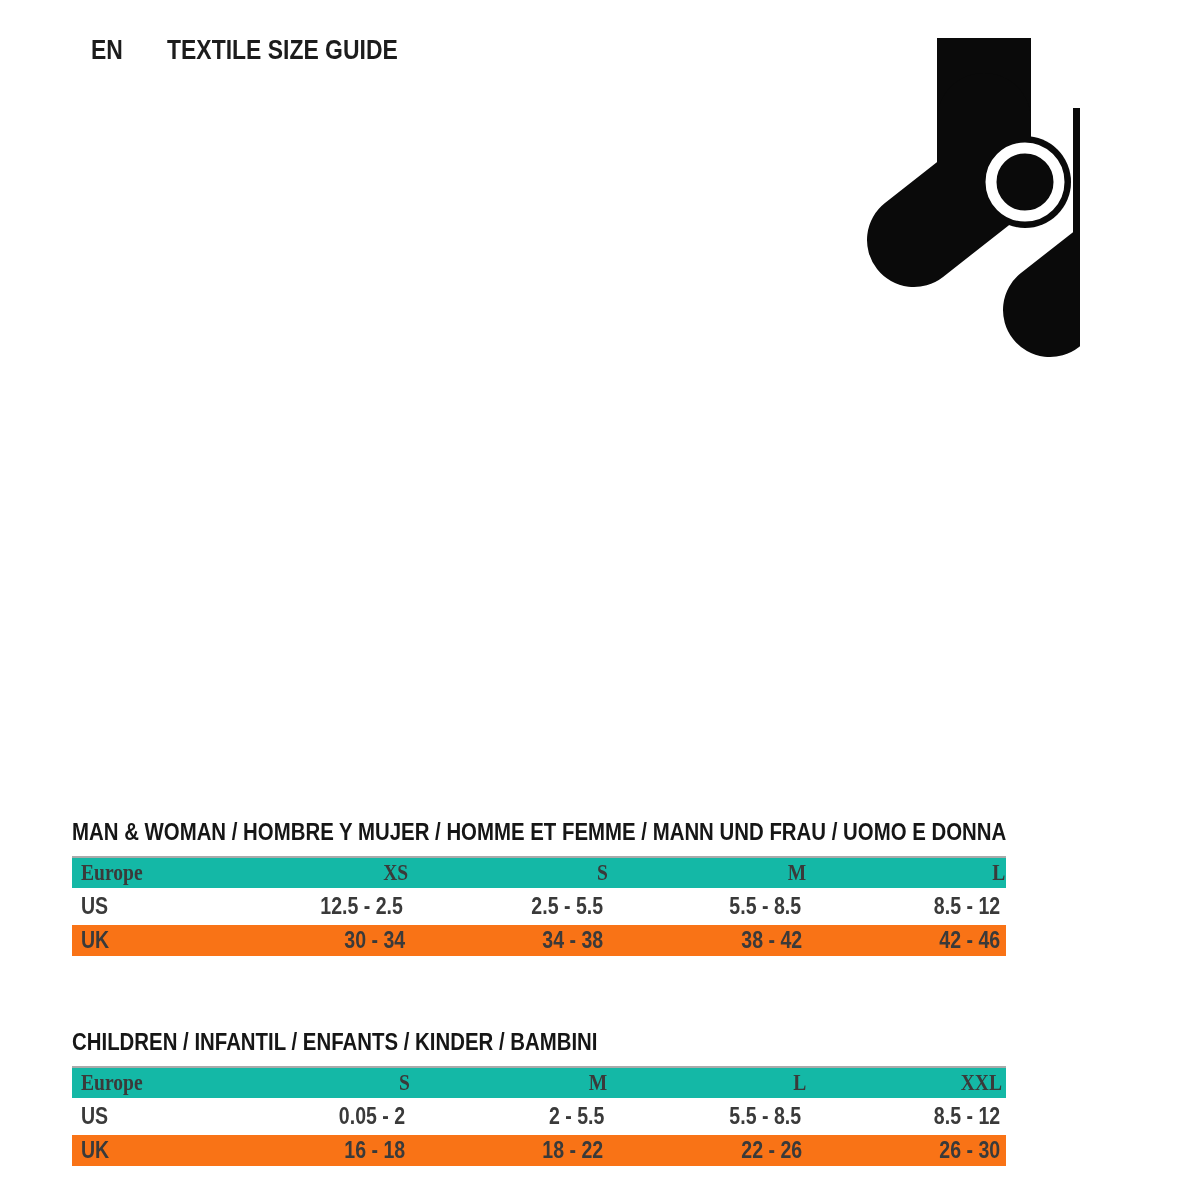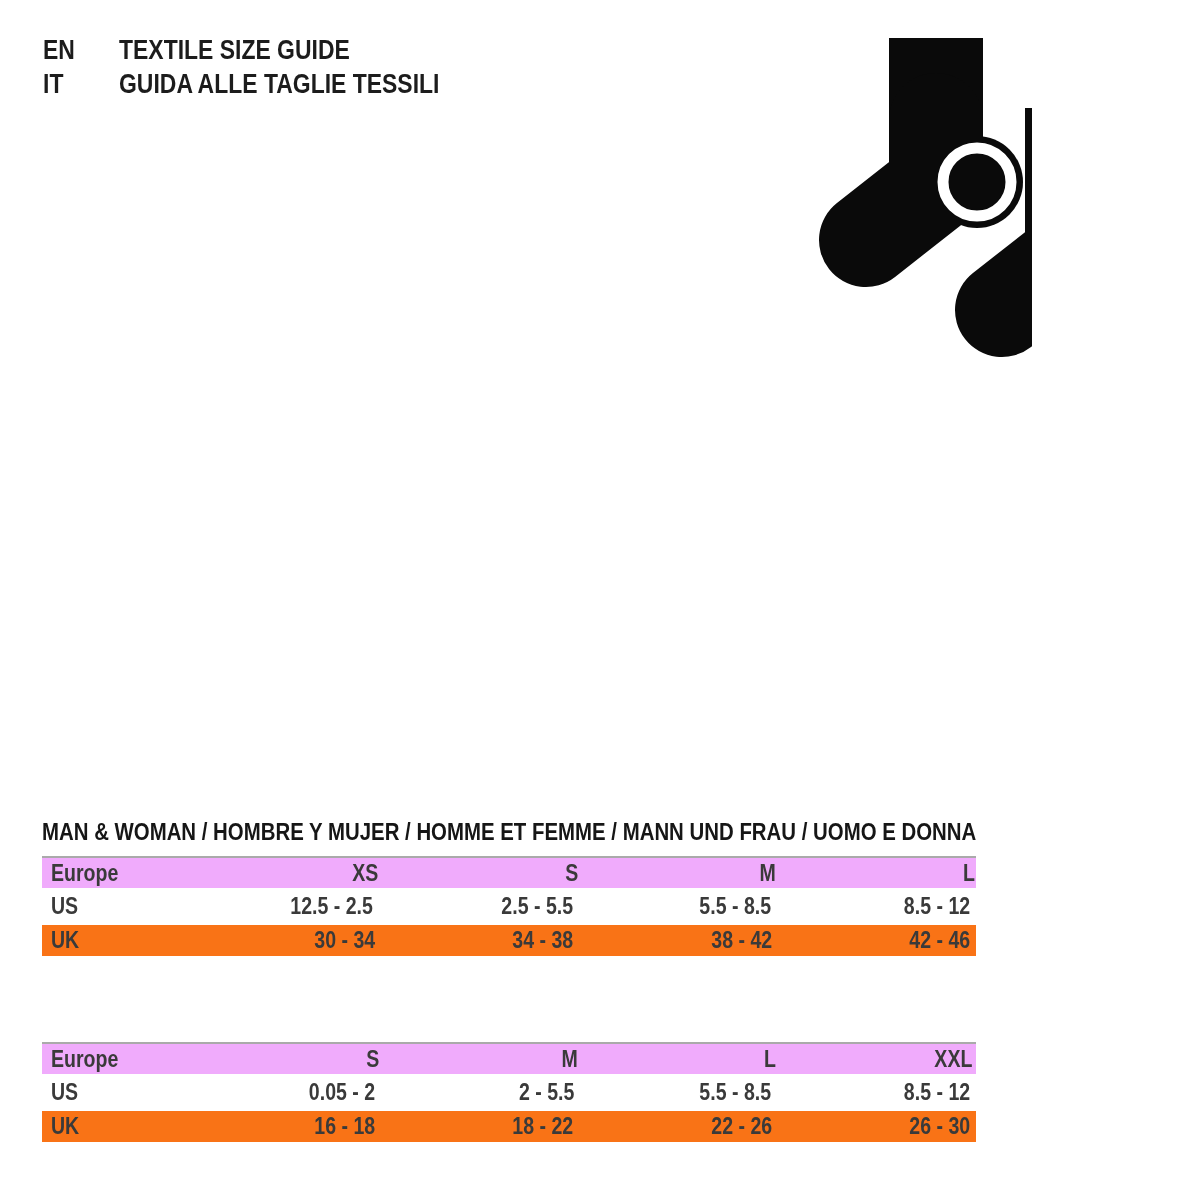--- a/index.html
+++ b/index.html
@@ -3,20 +3,21 @@
 <meta charset="utf-8">
 <style>
   html,body{margin:0;padding:0;background:#ffffff;}
   .canvas{
     position:relative;
     width:1032px;height:1200px;
     background:#ffffff;
     overflow:hidden;
     font-family:"Liberation Sans", sans-serif;
     color:#2e2e2e;
+    margin-left:48px;
     -webkit-font-smoothing:antialiased;
   }
   
   .cond{display:inline-block;transform:scaleX(.85);transform-origin:0 50%;white-space:nowrap;}
   .cond-c{display:inline-block;transform:scaleX(.85);transform-origin:50% 50%;white-space:nowrap;}
 
   
   .lang-block{position:absolute;left:43px;top:33px;}
   .lang-row{height:34px;line-height:34px;font-weight:700;font-size:27px;color:#1c1c1c;}
   .lang-code{display:inline-block;width:76px;vertical-align:top;}
@@ -24,47 +25,44 @@
   
   .category-line{
     position:absolute;left:43px;top:222px;
     font-size:28px;font-weight:700;line-height:34px;color:#1c1c1c;
   }
 
   
   .socks-svg{position:absolute;left:800px;top:20px;}
 
   
-  .size-table{position:absolute;left:42px;width:934px;}
+  .size-table{position:absolute;left:24px;width:934px;}
   .table-man{top:820px;}
   .table-children{top:1030px;}
   .table-title{font-size:24px;font-weight:700;line-height:24px;color:#161616;}
   .trow{
     display:grid;
     grid-template-columns:140px 1fr 1fr 1fr 1fr;
     align-items:center;
     font-size:23px;font-weight:700;color:#3a3a3a;
   }
-  .thead{margin-top:12px;height:32px;background:#f0abfc;border-top:2px solid #aaaaaa;box-sizing:border-box;}
+  .thead{margin-top:12px;height:32px;background:#14b8a6;border-top:2px solid #aaaaaa;box-sizing:border-box;font-family:Liberation Serif, serif;}
   .tr-data{margin-top:3px;height:31px;}
   .tr-alt{background:#f97316;}
   .cell-label{padding-left:9px;text-align:left;}
   .cell-val{text-align:right;}
 </style>
 </head>
 <body>
 
 <div class="canvas">
 
   <div class="lang-block">
     <div class="lang-row">
       <span class="lang-code"><span class="cond">EN</span></span><span class="cond">TEXTILE SIZE GUIDE</span>
-    </div>
-    <div class="lang-row">
-      <span class="lang-code"><span class="cond">IT</span></span><span class="cond">GUIDA ALLE TAGLIE TESSILI</span>
     </div>
   </div>
 
 
   <svg class="socks-svg" width="370" height="350" viewBox="0 0 370 350" aria-hidden="true">
     <defs>
       <g id="sock">
         <circle cx="177" cy="162" r="46" fill="#0a0a0a"></circle>
         <rect x="89" y="18" width="94" height="142" fill="#0a0a0a"></rect>
         <path d="M136,100 L136,165 L66,220" fill="none" stroke="#0a0a0a" stroke-width="94" stroke-linecap="round" stroke-linejoin="round"></path>
@@ -96,20 +94,23 @@
     <div class="trow tr-data tr-alt">
       <div class="cell-label"><span class="cond">UK</span></div>
       <div class="cell-val"><span class="cond-c">30 - 34</span></div>
       <div class="cell-val"><span class="cond-c">34 - 38</span></div>
       <div class="cell-val"><span class="cond-c">38 - 42</span></div>
       <div class="cell-val"><span class="cond-c">42 - 46</span></div>
     </div>
   </section>
 
   <section class="size-table table-children">
+    <div class="table-title">
+      <span class="cond">CHILDREN / INFANTIL / ENFANTS / KINDER / BAMBINI</span>
+    </div>
     <div class="trow thead">
       <div class="cell-label"><span class="cond">Europe</span></div>
       <div class="cell-val"><span class="cond-c">S</span></div>
       <div class="cell-val"><span class="cond-c">M</span></div>
       <div class="cell-val"><span class="cond-c">L</span></div>
       <div class="cell-val"><span class="cond-c">XXL</span></div>
     </div>
     <div class="trow tr-data">
       <div class="cell-label"><span class="cond">US</span></div>
       <div class="cell-val"><span class="cond-c">0.05 - 2</span></div>

